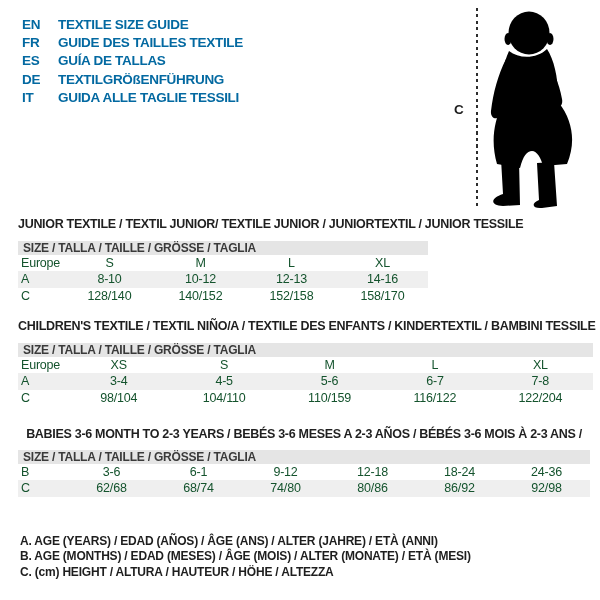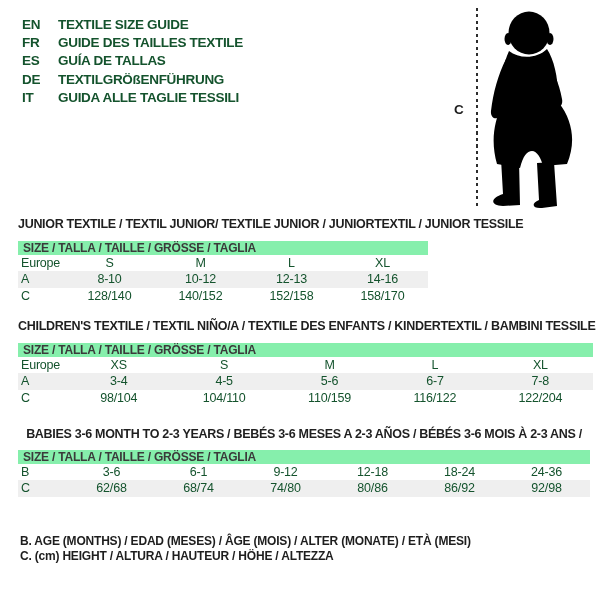--- a/index.html
+++ b/index.html
@@ -3,34 +3,34 @@
 <meta charset="utf-8">
 <style>
   html,body{margin:0;padding:0;background:#fff;}
   #stage{
     position:relative;width:600px;height:600px;background:#ffffff;overflow:hidden;
     font-family:"Liberation Sans",sans-serif;color:#1f1f1f;
   }
   
   .lang-block{position:absolute;top:15px;left:22px;}
   .lang-row{display:flex;height:18.4px;align-items:center;
-    font-size:13.5px;font-weight:700;letter-spacing:-0.3px;color:#14532d;}
+    font-size:13.5px;font-weight:700;letter-spacing:-0.3px;color:#0369a1;}
   .lang-code{width:36px;flex:0 0 36px;}
   
   .figure{position:absolute;left:450px;top:6px;width:150px;height:204px;}
   .dash-line{position:absolute;left:26px;top:2px;width:2px;height:200px;
     background:repeating-linear-gradient(to bottom,#2d2d2d 0 3px,transparent 3px 6.5px);}
   .fig-label{position:absolute;left:4px;top:96px;font-size:13.5px;font-weight:700;color:#1d1d1d;}
   .fig-svg{position:absolute;left:39px;top:5px;}
   
   .section{position:absolute;}
   .sec-title{font-size:12.5px;font-weight:700;letter-spacing:-0.3px;color:#1f1f1f;
     white-space:nowrap;line-height:14.5px;text-align:center;}
   .tbl{margin-top:9px;}
-  .bar{height:14px;background:#86efac;display:flex;align-items:center;
+  .bar{height:14px;background:#e5e5e5;display:flex;align-items:center;
     font-size:12px;font-weight:700;letter-spacing:-0.2px;color:#3a3a3a;padding-left:5px;
     box-sizing:border-box;}
   .trow{display:flex;align-items:center;height:16.5px;font-size:12.5px;
     letter-spacing:-0.2px;color:#14532d;}
   .trow.shaded{background:#efefef;}
   .rlabel{box-sizing:border-box;padding-left:3px;flex:none;}
   .cell{flex:1;text-align:center;}
   
   .footnotes{position:absolute;top:534px;left:20px;}
   .fnote{font-size:12px;font-weight:700;letter-spacing:-0.2px;color:#1e1e1e;
@@ -158,17 +158,18 @@
         <span class="cell">68/74</span>
         <span class="cell">74/80</span>
         <span class="cell">80/86</span>
         <span class="cell">86/92</span>
         <span class="cell">92/98</span>
       </div>
     </div>
   </div>
 
   <div class="footnotes">
+    <div class="fnote">A. AGE (YEARS) / EDAD (AÑOS) / ÂGE (ANS) / ALTER (JAHRE) / ETÀ (ANNI)</div>
     <div class="fnote">B. AGE (MONTHS) / EDAD (MESES) / ÂGE (MOIS) / ALTER (MONATE) / ETÀ (MESI)</div>
     <div class="fnote">C. (cm) HEIGHT / ALTURA / HAUTEUR / HÖHE / ALTEZZA</div>
   </div>
 
 </div>
 
 </body></html>

